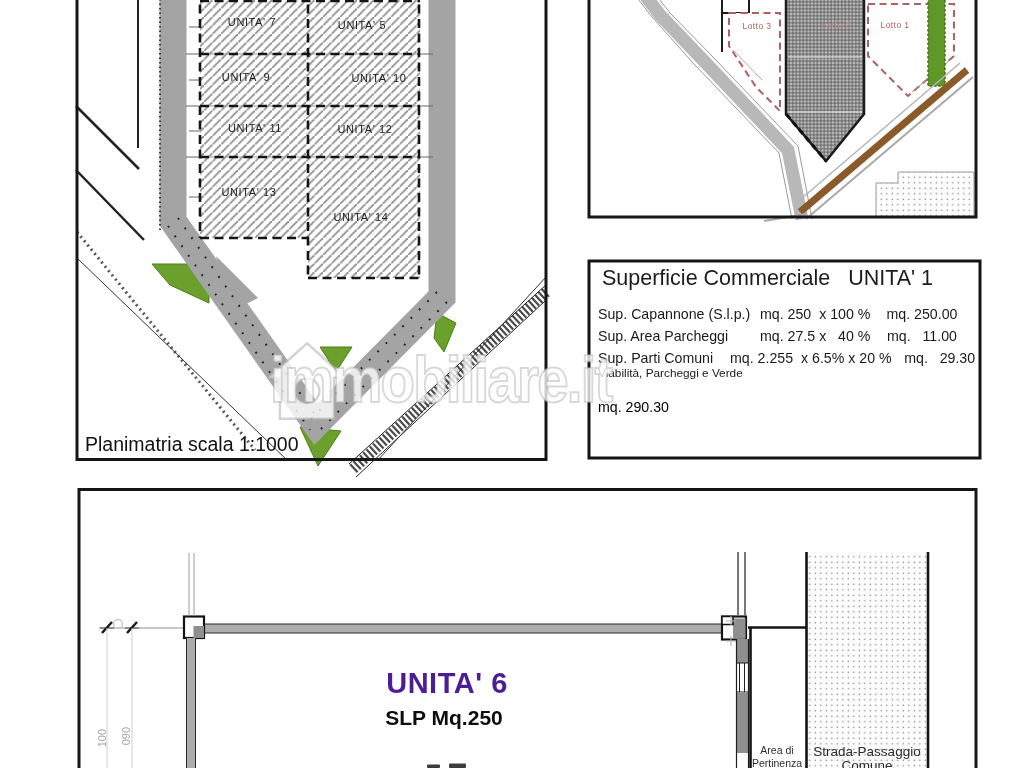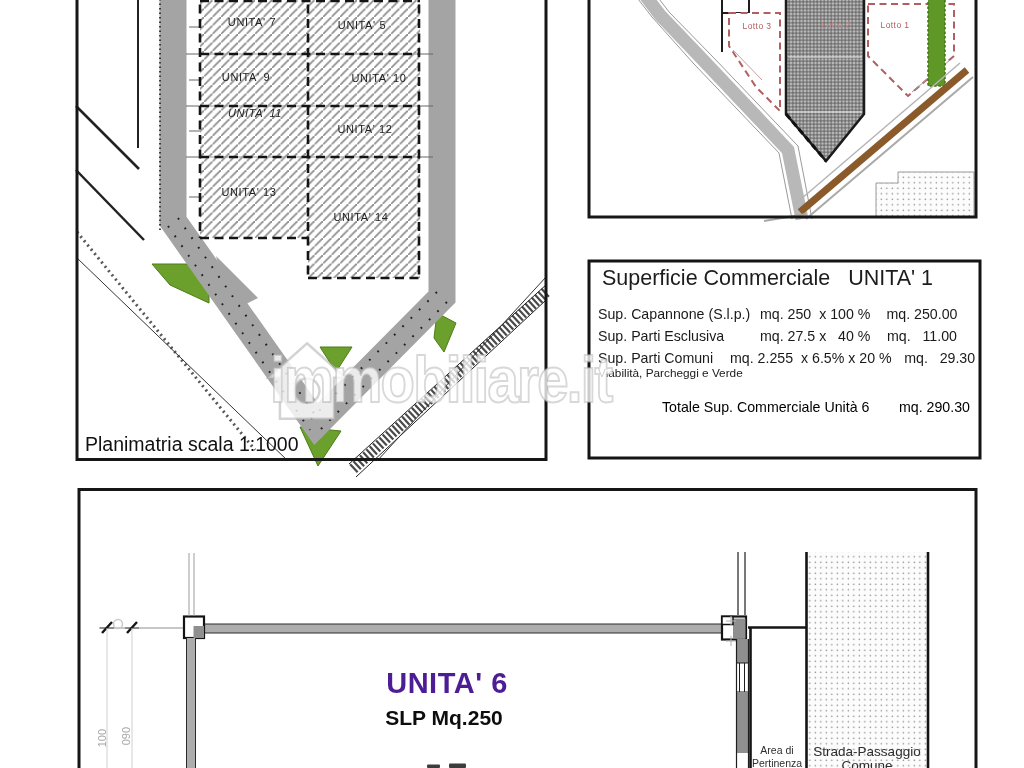--- a/index.html
+++ b/index.html
@@ -210,49 +210,48 @@
     <rect x="449" y="763.5" width="17" height="4.5" rx="1" fill="#3c3c3c"></rect>
 
     <path d="M79,778 L79,489.5 L976,489.5 L976,778" fill="none" stroke="#161616" stroke-width="3"></path>
   </g>
 </svg>
 
 <span class="lbl unit ctr" style="left:252px;top:22px;">UNITA' 7</span>
 <span class="lbl unit ctr" style="left:362px;top:25px;">UNITA' 5</span>
 <span class="lbl unit ctr" style="left:246px;top:77px;">UNITA' 9</span>
 <span class="lbl unit ctr" style="left:366px;top:78px;padding-left:26px;">UNITA' 10</span>
-<span class="lbl unit ctr" style="left:255px;top:113px;font-style:italic;">UNITA' 11</span>
+<span class="lbl unit ctr" style="left:255px;top:128px;">UNITA' 11</span>
 <span class="lbl unit ctr" style="left:365px;top:129px;">UNITA' 12</span>
 <span class="lbl unit ctr" style="left:249px;top:192px;">UNITA' 13</span>
 <span class="lbl unit ctr" style="left:361px;top:217px;">UNITA' 14</span>
 <span class="lbl caption" style="left:85px;top:435px;">Planimatria scala 1:1000</span>
 
 <span class="lbl lot ctr" style="left:757px;top:26px;">Lotto 3</span>
 <span class="lbl lot ctr" style="left:836px;top:25px;color:#c98a8a;">Lotto 2</span>
 <span class="lbl lot ctr" style="left:895px;top:25px;">Lotto 1</span>
 
 <span class="lbl tbl-title" style="left:602px;top:268px;">Superficie Commerciale   UNITA' 1</span>
 <div class="tbl-row" style="top:306px;">
   <span class="c1">Sup. Capannone (S.l.p.)</span>
   <span class="c2">mq. 250  x 100 %</span>
   <span class="c3">mq. 250.00</span>
 </div>
 <div class="tbl-row" style="top:328px;">
-  <span class="c1">Sup. Parti Esclusiva</span>
+  <span class="c1">Sup. Area Parcheggi</span>
   <span class="c2">mq. 27.5 x   40 %</span>
   <span class="c3">mq.   11.00</span>
 </div>
 <div class="tbl-row" style="top:350px;">
   <span class="c1" style="width:132px;">Sup. Parti Comuni</span>
   <span class="c2">mq. 2.255  x 6.5% x 20 %</span>
   <span class="c3">mq.   29.30</span>
 </div>
 <span class="lbl tbl-note" style="left:598px;top:368px;">Viabilità, Parcheggi e Verde</span>
 <div class="tbl-total" style="top:399px;">
-  <span class="tlab">Totale Sup. Commerciale Unità 6</span>
   <span>mq. 290.30</span>
 </div>
 
 <span class="lbl fp-title ctr" style="left:447px;top:683px;">UNITA' 6</span>
 <span class="lbl fp-sub ctr" style="left:444px;top:717px;">SLP Mq.250</span>
 <span class="lbl area-lbl ctr" style="left:777px;top:750px;">Area di</span>
 <span class="lbl area-lbl ctr" style="left:777px;top:763px;">Pertinenza</span>
 <span class="lbl road-lbl ctr" style="left:867px;top:752px;">Strada-Passaggio</span>
 <span class="lbl road-lbl ctr" style="left:867px;top:766px;">Comune</span>
 <span class="vdim" style="left:96px;top:729px;">100</span>

